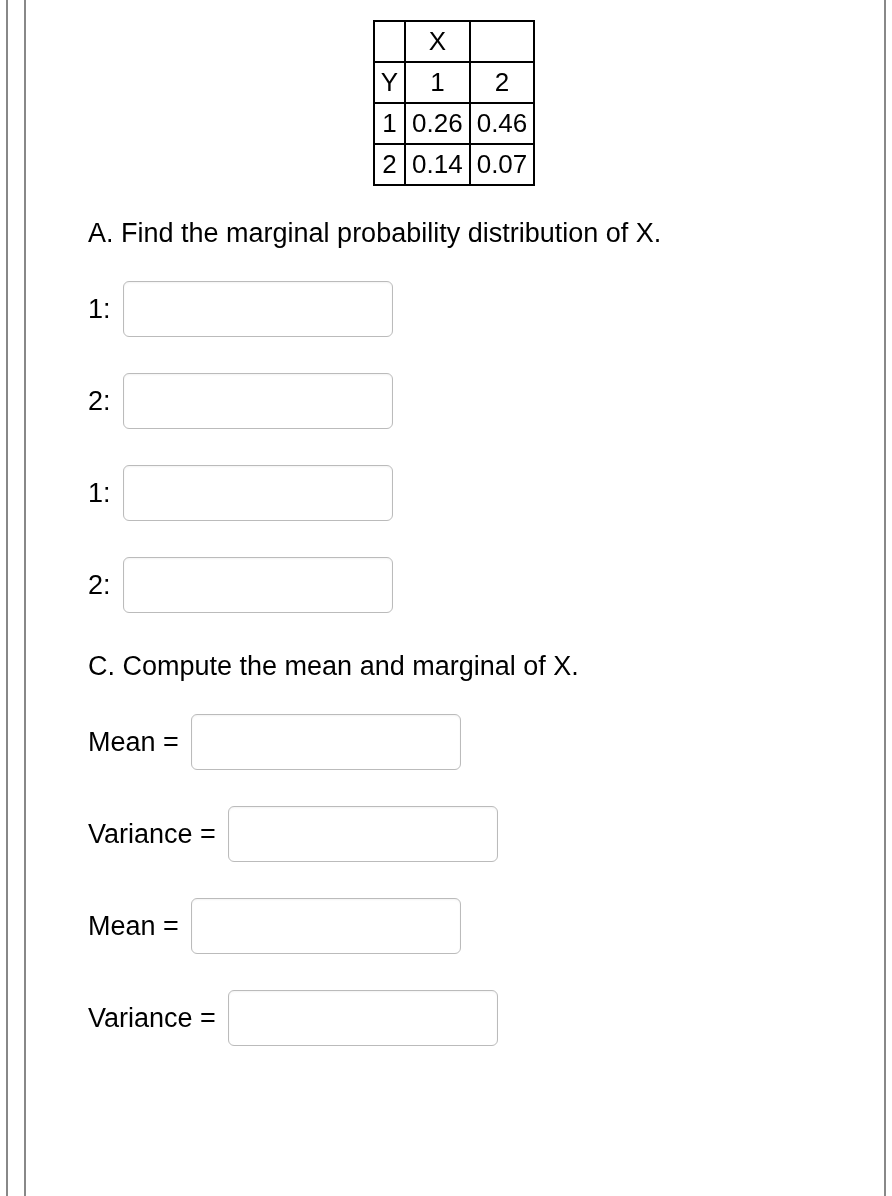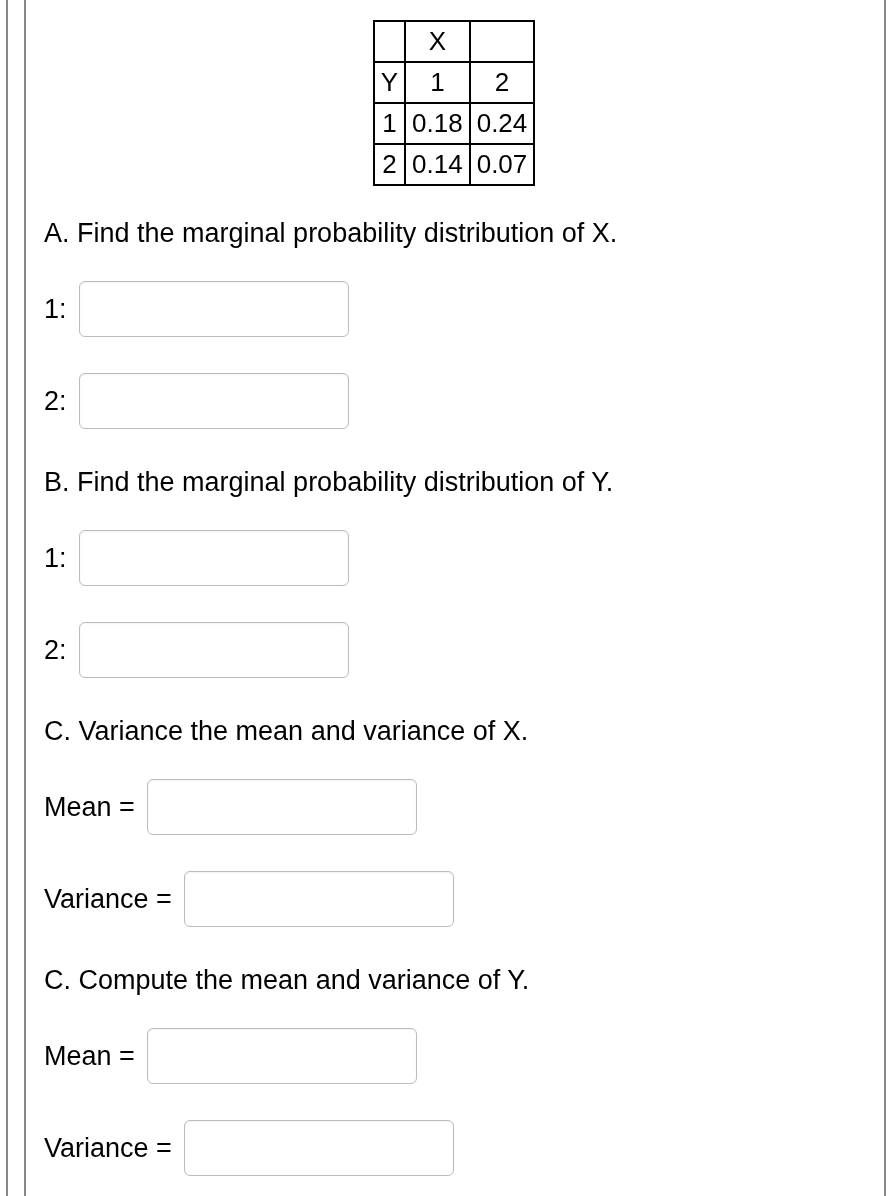--- a/index.html
+++ b/index.html
@@ -65,20 +65,21 @@
       border-radius: 6px;
       padding: 10px 12px;
       font-size: 22px;
       width: 270px;
       height: 56px;
       background: #fff;
       box-shadow: inset 0 1px 2px rgba(0,0,0,0.05);
     }
     .section {
       margin-bottom: 28px;
+      margin-left: 44px;
     }
   </style>
 </head>
 <body>
 
 <div class="outer-frame">
   <div class="inner-frame">
 
     <table class="data-table">
       <tbody>
@@ -87,22 +88,22 @@
         <td>X</td>
         <td class="empty">&nbsp;</td>
       </tr>
       <tr>
         <td>Y</td>
         <td>1</td>
         <td>2</td>
       </tr>
       <tr>
         <td>1</td>
-        <td>0.18</td>
-        <td>0.24</td>
+        <td>0.26</td>
+        <td>0.46</td>
       </tr>
       <tr>
         <td>2</td>
         <td>0.14</td>
         <td>0.07</td>
       </tr>
     </tbody>
       </table>
 
     <div class="section">
@@ -111,45 +112,43 @@
         <span class="input-label">1:</span>
         <input type="text" style="">
       </div>
       <div class="input-row">
         <span class="input-label">2:</span>
         <input type="text" style="">
       </div>
     </div>
 
     <div class="section">
-      <p class="question-text">B. Find the marginal probability distribution of Y.</p>
       <div class="input-row">
         <span class="input-label">1:</span>
         <input type="text" style="">
       </div>
       <div class="input-row">
         <span class="input-label">2:</span>
         <input type="text" style="">
       </div>
     </div>
 
     <div class="section">
-      <p class="question-text">C. Variance the mean and variance of X.</p>
+      <p class="question-text">C. Compute the mean and marginal of X.</p>
       <div class="input-row">
         <span class="input-label">Mean =</span>
         <input type="text" style="">
       </div>
       <div class="input-row">
         <span class="input-label">Variance =</span>
         <input type="text" style="">
       </div>
     </div>
 
     <div class="section">
-      <p class="question-text">C. Compute the mean and variance of Y.</p>
       <div class="input-row">
         <span class="input-label">Mean =</span>
         <input type="text" style="">
       </div>
       <div class="input-row" style="margin-bottom:0;">
         <span class="input-label">Variance =</span>
         <input type="text" style="">
       </div>
     </div>
 

